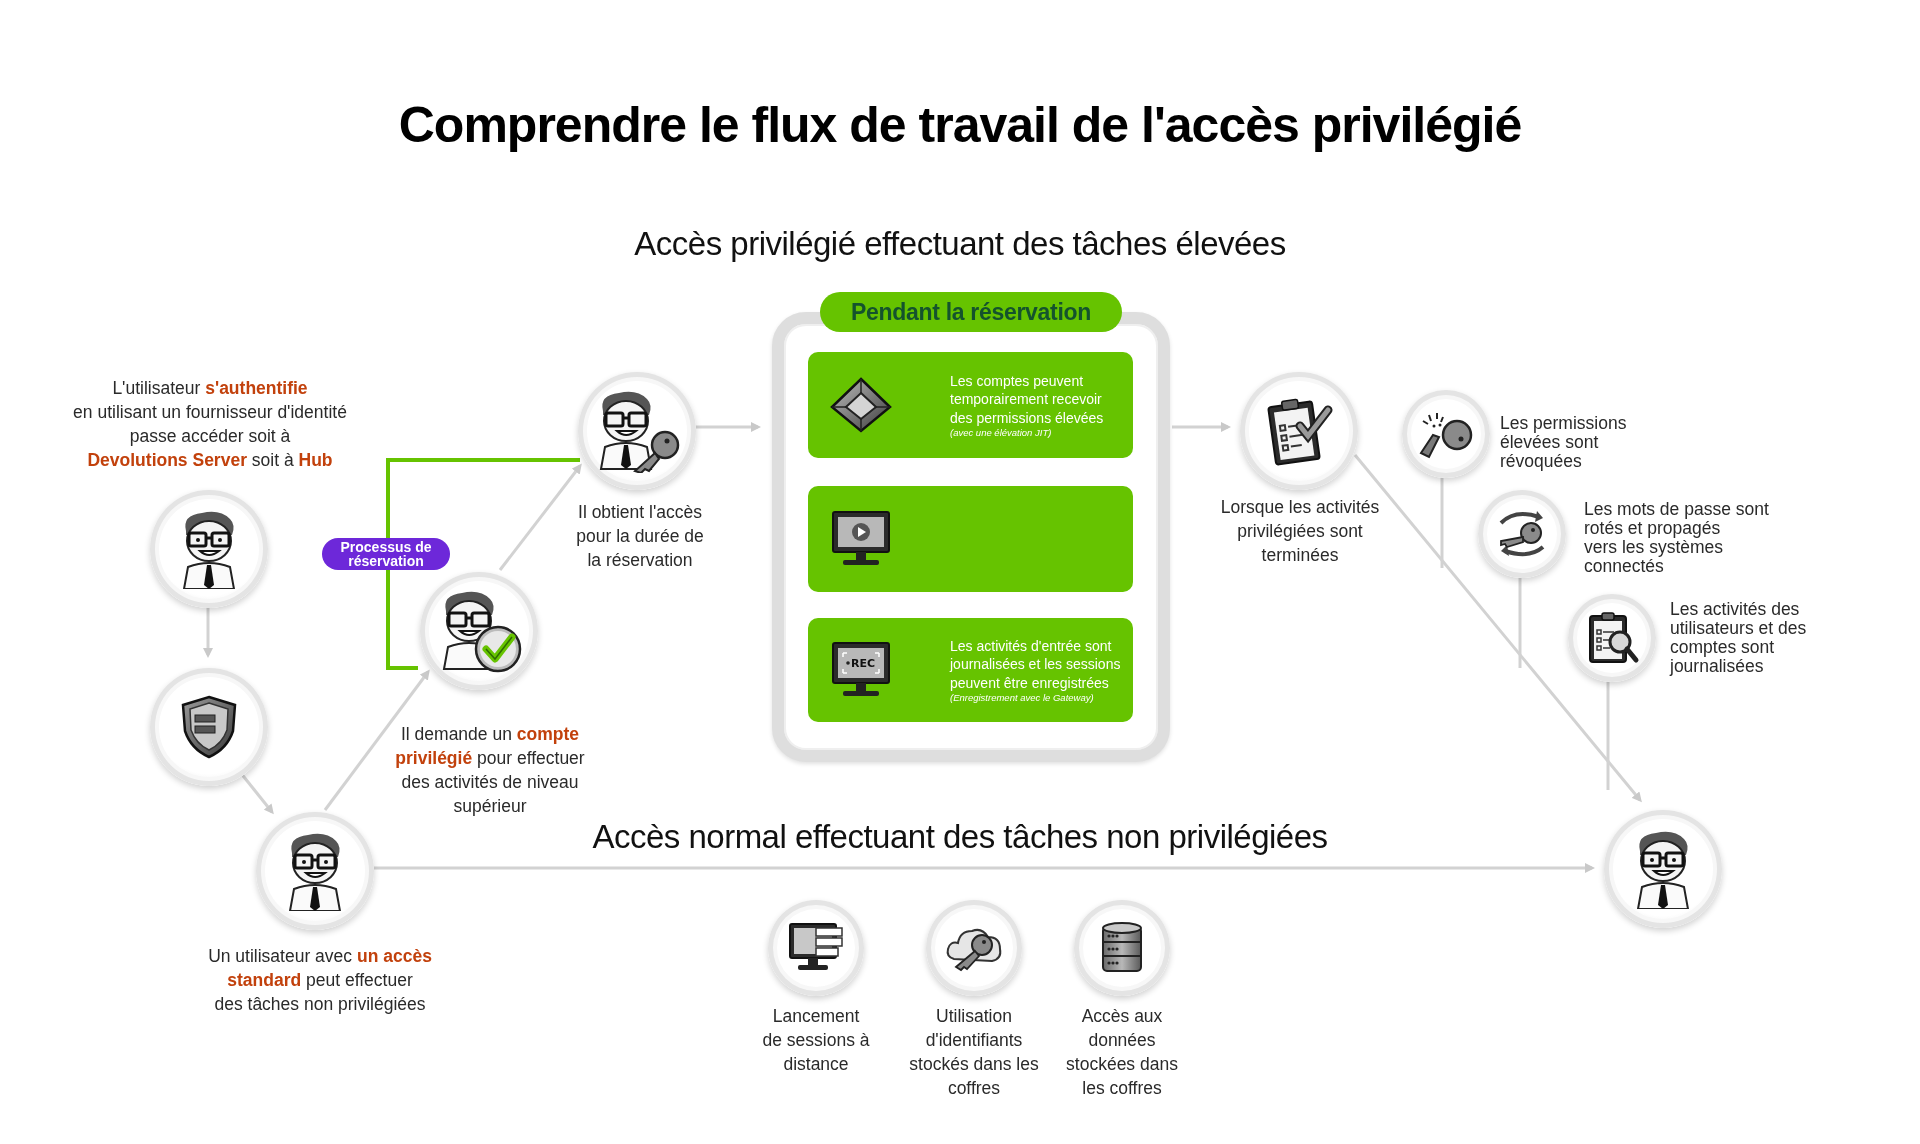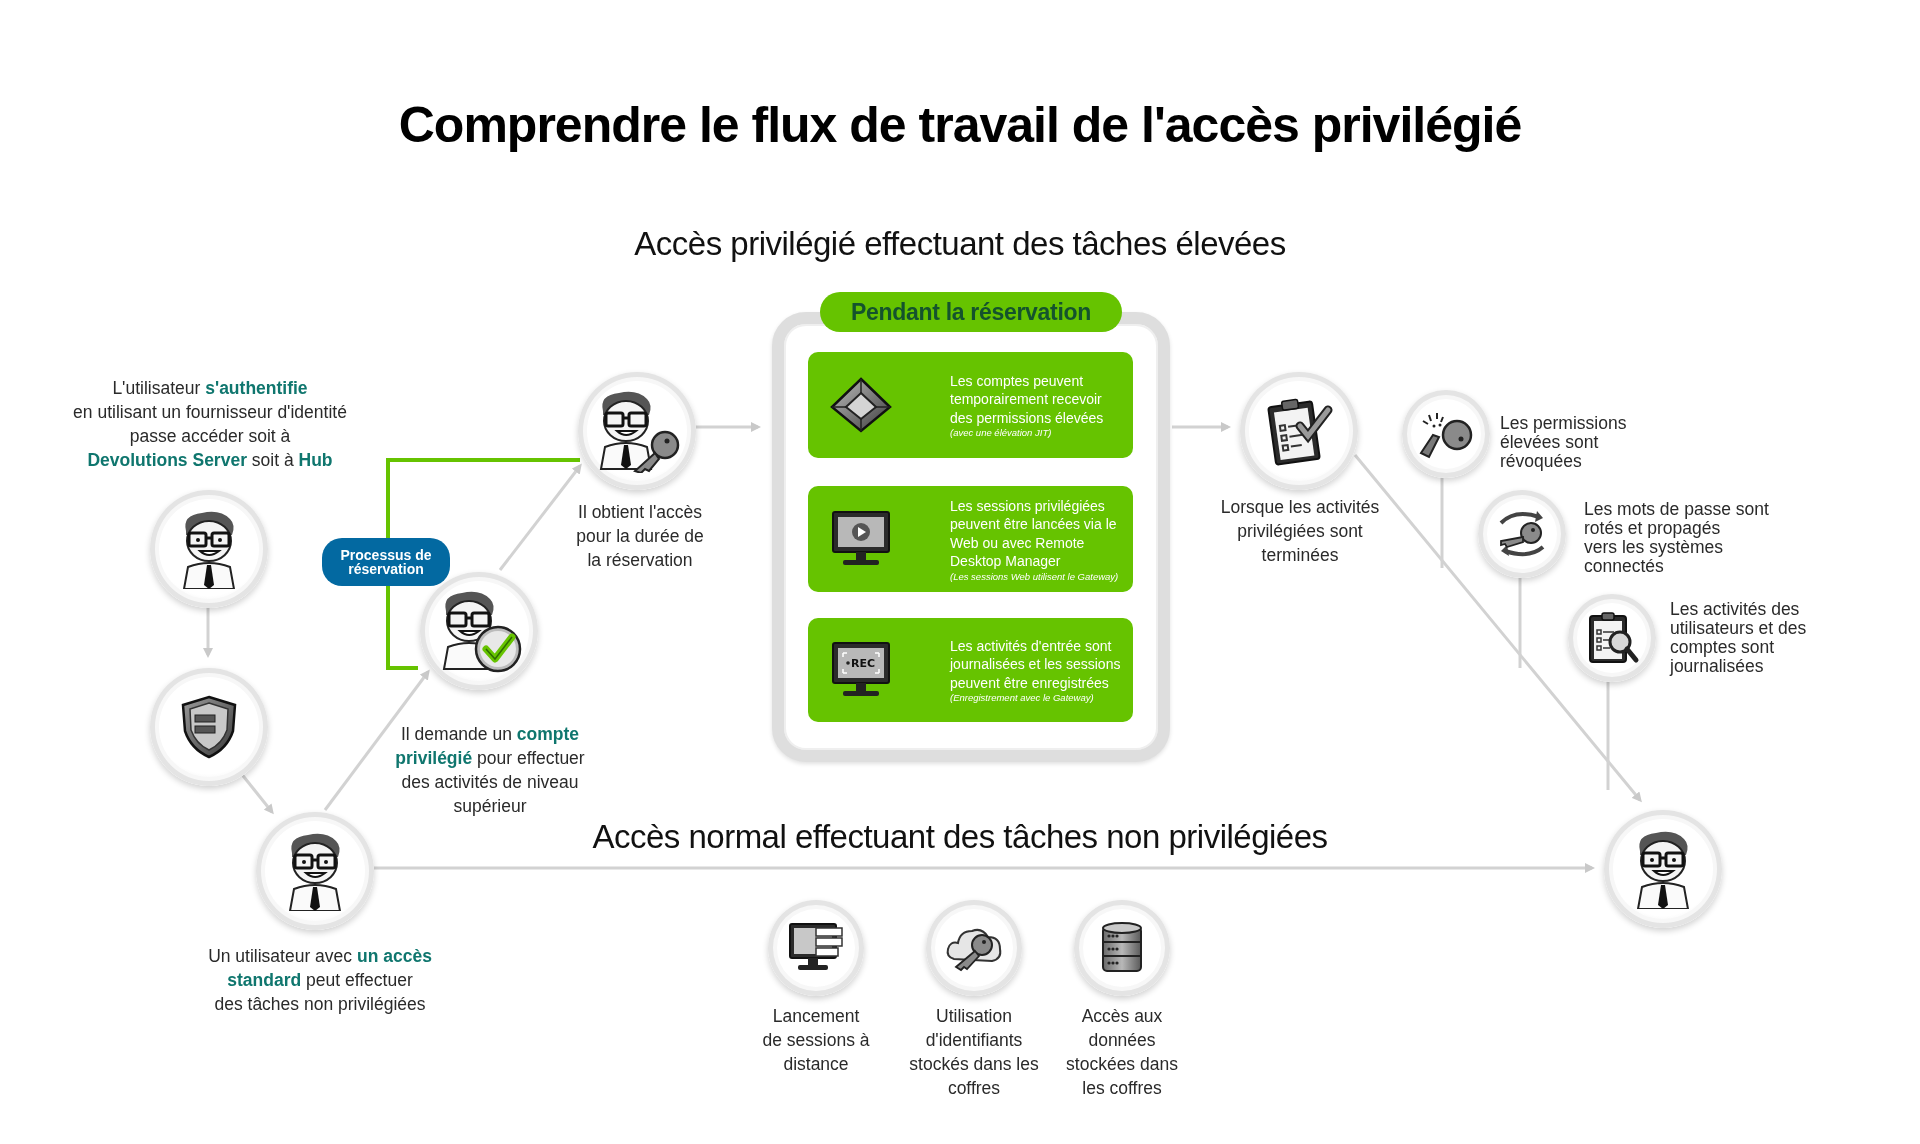--- a/index.html
+++ b/index.html
@@ -2,21 +2,21 @@
 <html><head>
 <meta charset="utf-8">
 <style>
   * { box-sizing: border-box; margin: 0; padding: 0; }
   html, body { width: 1920px; height: 1144px; background: #ffffff; overflow: hidden; }
   body { font-family: "Liberation Sans", "DejaVu Sans", sans-serif; color: #1a1a1a; position: relative; }
   .abs { position: absolute; }
   .title { left: 0; width: 1920px; top: 92; text-align: center; font-size: 50px; font-weight: 700; color: #000; letter-spacing: -1px; top: 96px; }
   .section-title { text-align: center; font-size: 33px; color: #111; letter-spacing: -0.5px; }
   .caption { text-align: center; font-size: 17.5px; line-height: 24px; color: #2a2a2a; }
-  .caption b { font-weight: 700; color: #0f766e; }
+  .caption b { font-weight: 700; color: #c2410c; }
   .caption-left { text-align: left; font-size: 17.5px; line-height: 19px; color: #2a2a2a; }
 
   .circle {
     position: absolute; border-radius: 50%;
     background: radial-gradient(circle at 50% 45%, #ffffff 0%, #ffffff 60%, #f2f2f2 72%, #dcdcdc 80%, #ececec 88%, #f8f8f8 100%);
     box-shadow: 0 3px 6px rgba(0,0,0,0.18), inset 0 0 0 5px #e4e4e4, inset 0 0 0 9px #f7f7f7;
     display: flex; align-items: center; justify-content: center;
   }
   .circle svg { display: block; }
 
@@ -33,22 +33,22 @@
   }
   .green-card {
     left: 808px; width: 325px; border-radius: 10px; background: #66c300; color: #fff;
     display: flex; align-items: center; padding: 0 12px 0 22px;
   }
   .green-card .card-icon { width: 62px; height: 62px; flex: 0 0 62px; margin-right: 22px; display:flex; align-items:center; justify-content:center; }
   .green-card .card-text { font-size: 14px; line-height: 18.5px; margin-left: 36px; }
   .green-card .card-note { font-size: 9.5px; font-style: italic; line-height: 11px; display: block; }
 
   .process-pill {
-    left: 322px; top: 538px; width: 128px; height: 48px; border-radius: 20px;
-    background: #0369a1; color: #fff; font-weight: 700; font-size: 14px; line-height: 14px;
+    left: 322px; top: 538px; width: 128px; height: 32px; border-radius: 20px;
+    background: #6d28d9; color: #fff; font-weight: 700; font-size: 14px; line-height: 14px;
     display: flex; align-items: center; justify-content: center; text-align: center;
   }
   svg.connectors { position: absolute; left: 0; top: 0; width: 1920px; height: 1144px; pointer-events: none; }
 </style>
 </head>
 <body>
 
 <svg class="connectors" viewBox="0 0 1920 1144">
   <defs>
     <marker id="arrowGray" markerWidth="10" markerHeight="10" refX="7" refY="5" orient="auto" markerUnits="userSpaceOnUse">
@@ -223,27 +223,20 @@
 <div class="abs green-card" style="top:486px;height:106px;">
   <div class="card-icon">
     <svg width="60" height="58" viewBox="0 0 60 58">
       <rect x="2" y="2" width="56" height="40" rx="2" fill="#2b2b2b" stroke="#111" stroke-width="2"></rect>
       <rect x="7" y="7" width="46" height="30" fill="#b8b8b8"></rect>
       <circle cx="30" cy="22" r="9" fill="#555"></circle>
       <path d="M27,17 L35,22 L27,27 Z" fill="#fff"></path>
       <rect x="25" y="42" width="10" height="8" fill="#222"></rect>
       <rect x="12" y="50" width="36" height="5" rx="2" fill="#222"></rect>
     </svg>
-  </div>
-  <div class="card-text">
-    <div>Les sessions privilégiées</div>
-    <div>peuvent être lancées via le</div>
-    <div>Web ou avec Remote</div>
-    <div>Desktop Manager</div>
-    <span class="card-note">(Les sessions Web utilisent le Gateway)</span>
   </div>
 </div>
 
 <div class="abs green-card" style="top:618px;height:104px;">
   <div class="card-icon">
     <svg width="60" height="58" viewBox="0 0 60 58">
       <rect x="2" y="2" width="56" height="40" rx="2" fill="#2b2b2b" stroke="#111" stroke-width="2"></rect>
       <rect x="7" y="7" width="46" height="30" fill="#b8b8b8"></rect>
       <path d="M12,12 L12,16 M12,12 L16,12 M48,12 L48,16 M48,12 L44,12 M12,32 L12,28 M12,32 L16,32 M48,32 L48,28 M48,32 L44,32" stroke="#fff" stroke-width="1.5"></path>
       <circle cx="17" cy="22" r="1.8" fill="#222"></circle>

